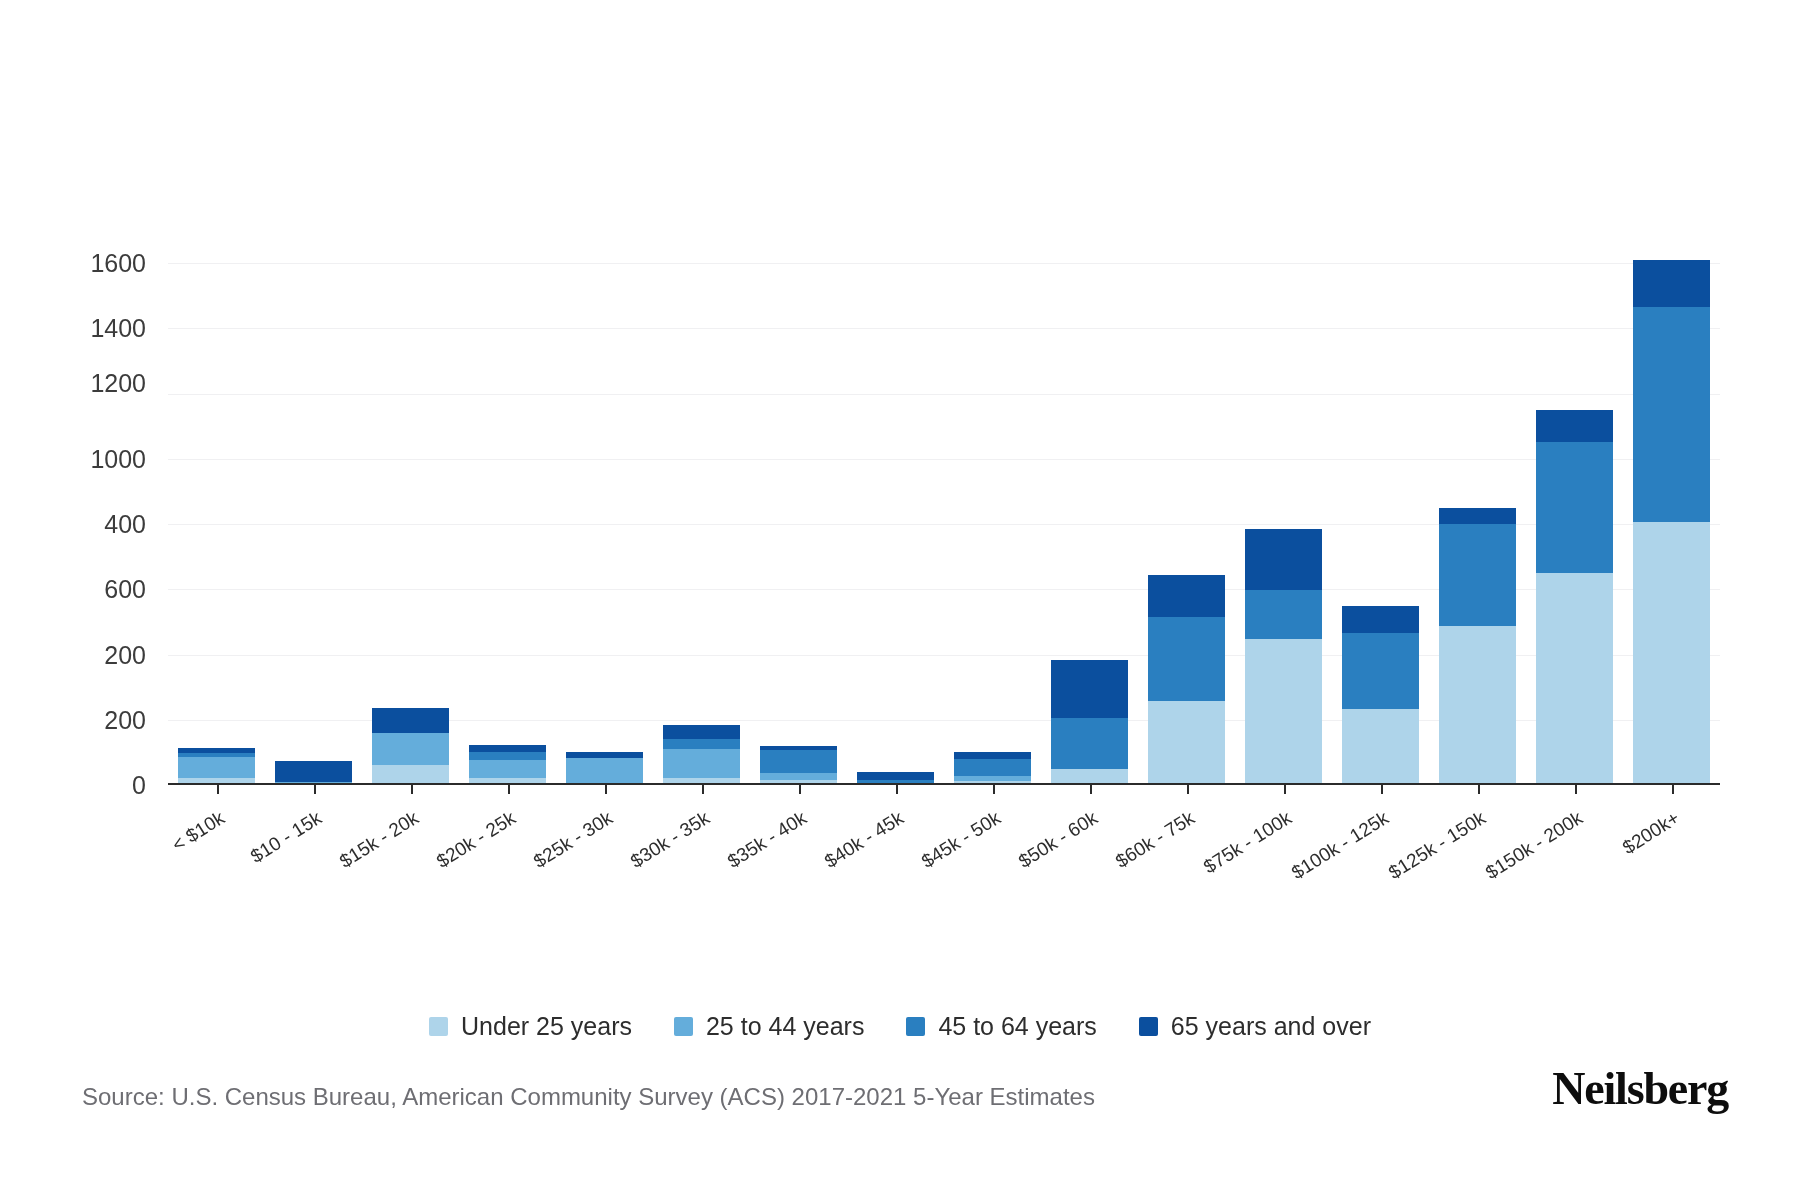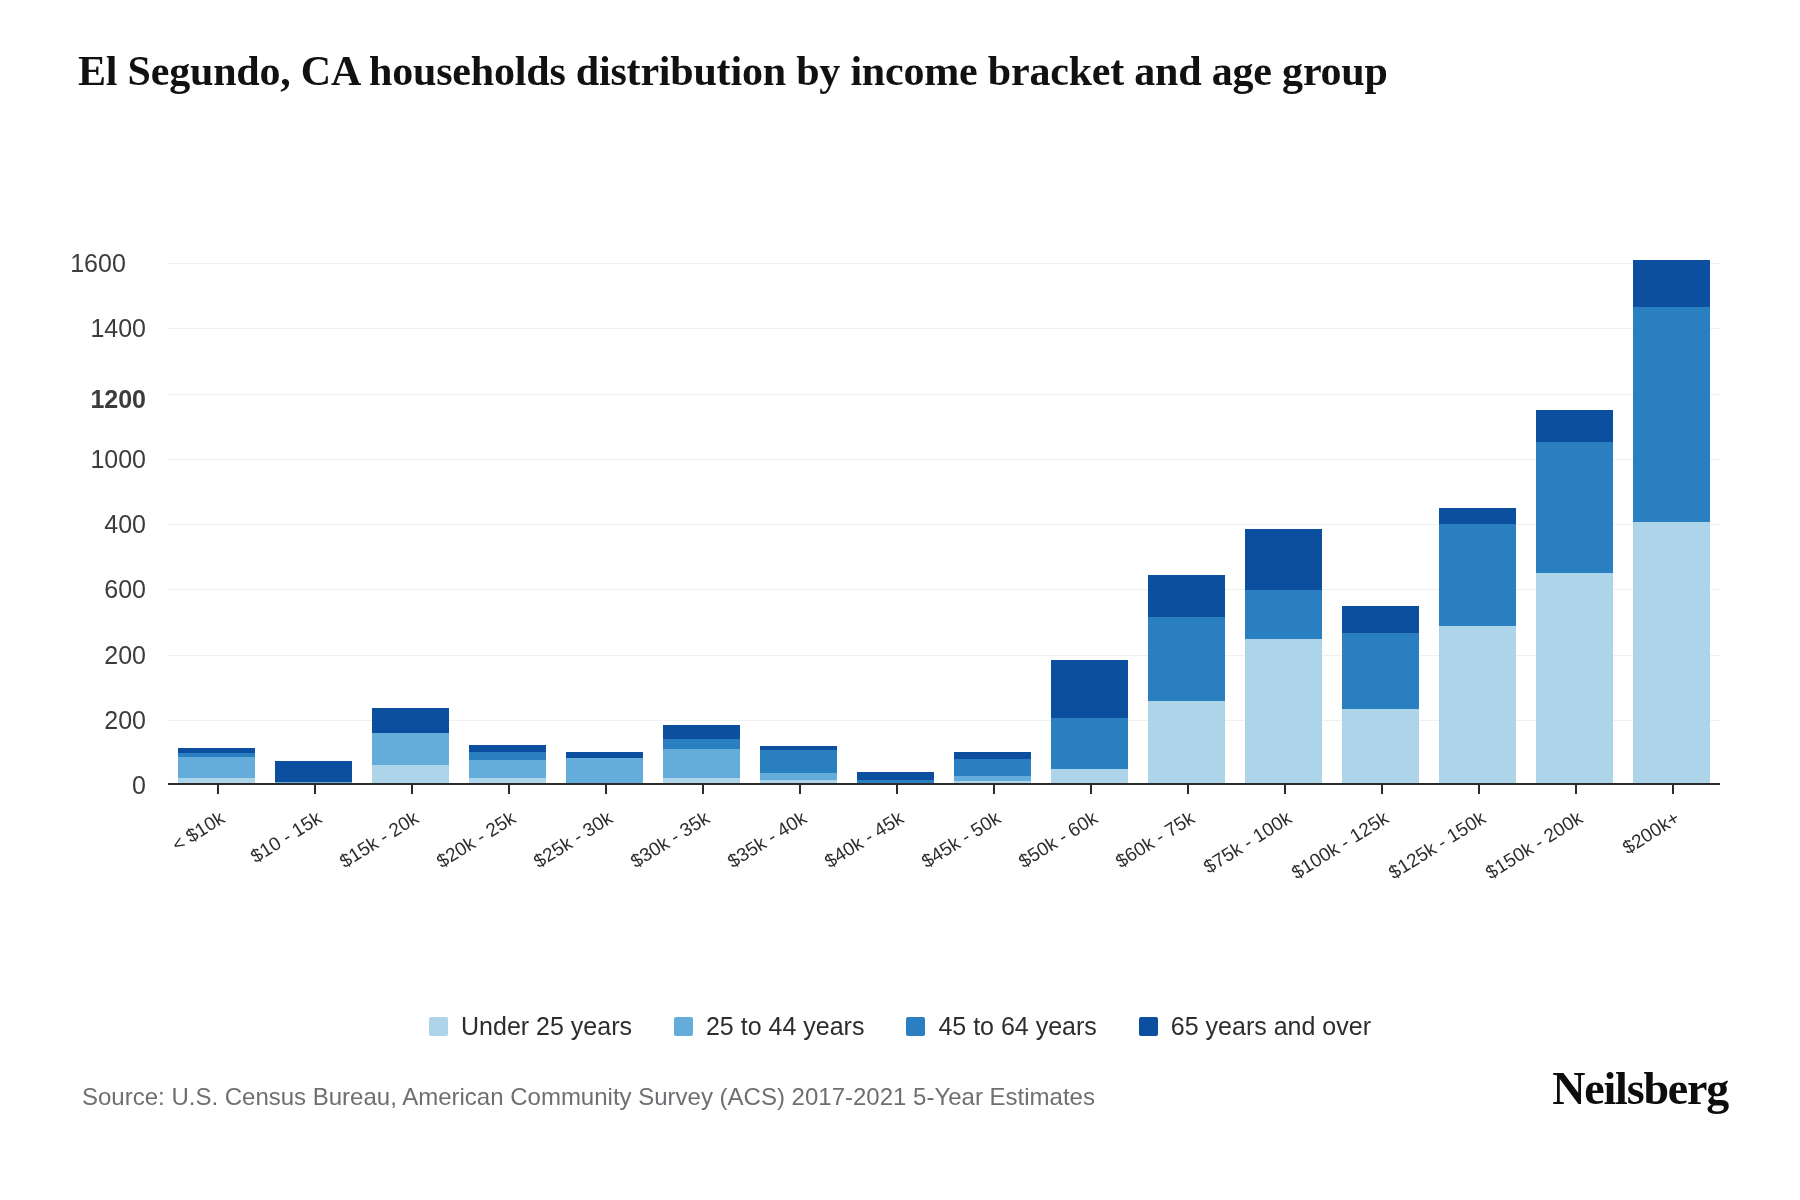--- a/index.html
+++ b/index.html
@@ -125,44 +125,43 @@
     font-size: 46px;
     letter-spacing: -1.2px;
     color: #0d0d0d;
   }
 </style>
 </head>
 <body>
 
 <div class="page">
 
-  <div class="title">El Segundo, CA households distribution by income bracket and age group</div>
 
   <div class="plot">
     <div id="gridlines">
         <div class="gridline" style="top: 522px; background: transparent;"></div>
         <div class="gridline" style="top: 456.75px;"></div>
         <div class="gridline" style="top: 391.5px;"></div>
         <div class="gridline" style="top: 326.25px;"></div>
         <div class="gridline" style="top: 261px;"></div>
         <div class="gridline" style="top: 195.75px;"></div>
         <div class="gridline" style="top: 130.5px;"></div>
         <div class="gridline" style="top: 65.25px;"></div>
         <div class="gridline" style="top: 0px;"></div>
       </div>
     <div id="ylabels">
         <div class="ylabel" style="left: -118px; top: 522px;">0</div>
         <div class="ylabel" style="left: -118px; top: 456.75px;">200</div>
         <div class="ylabel" style="left: -118px; top: 391.5px;">200</div>
         <div class="ylabel" style="left: -118px; top: 326.25px;">600</div>
         <div class="ylabel" style="left: -118px; top: 261px;">400</div>
         <div class="ylabel" style="left: -118px; top: 195.75px;">1000</div>
-        <div class="ylabel" style="left: -118px; top: 136px; font-weight: bold;">1200</div>
+        <div class="ylabel" style="left: -118px; top: 120px;">1200</div>
         <div class="ylabel" style="left: -118px; top: 65.25px;">1400</div>
-        <div class="ylabel" style="left: -118px; top: 0px; text-align: center;">1600</div>
+        <div class="ylabel" style="left: -118px; top: 0px;">1600</div>
       </div>
     <div class="bars" id="bars">
         <div class="bar-group" style="left: 9.7px; width: 77.6px; height: 522px;">
           <div class="seg" style="background: rgb(174, 212, 234); height: 7.1775px; bottom: 0px;"></div>
           <div class="seg" style="background: rgb(100, 173, 219); height: 20.88px; bottom: 7.1775px;"></div>
           <div class="seg" style="background: rgb(42, 127, 192); height: 3.58875px; bottom: 28.0575px;"></div>
           <div class="seg" style="background: rgb(11, 79, 158); height: 5.54625px; bottom: 31.6462px;"></div>
         </div>
         <div class="bar-group" style="left: 106.7px; width: 77.6px; height: 522px;">
           <div class="seg" style="background: rgb(100, 173, 219); height: 2.93625px; bottom: 0px;"></div>

